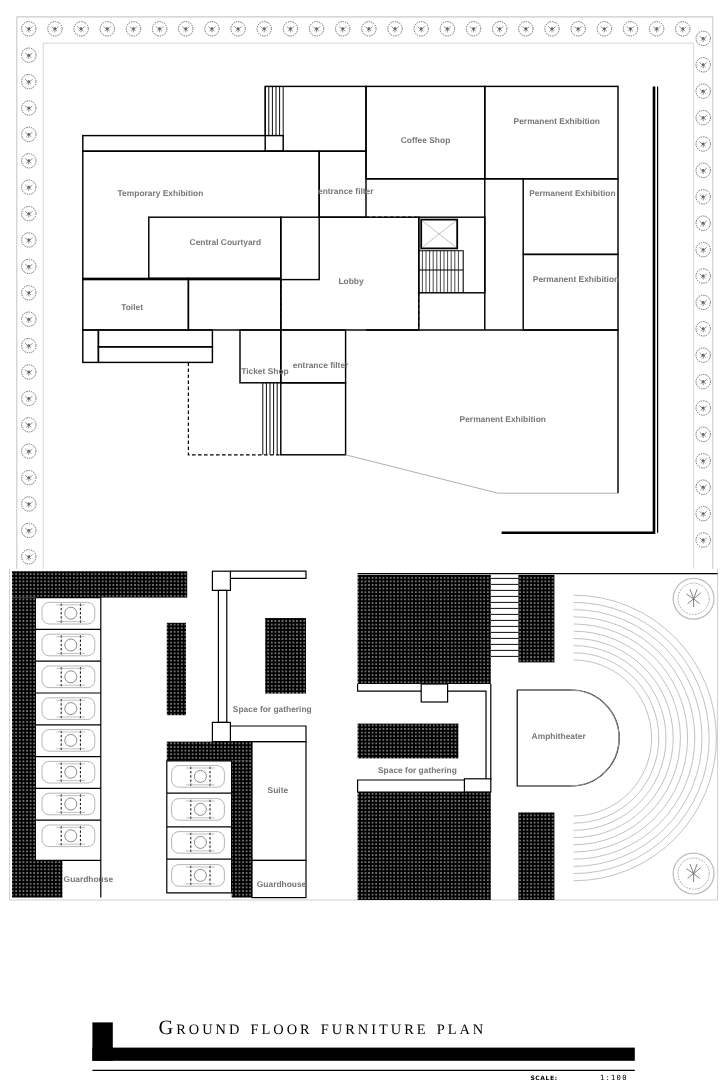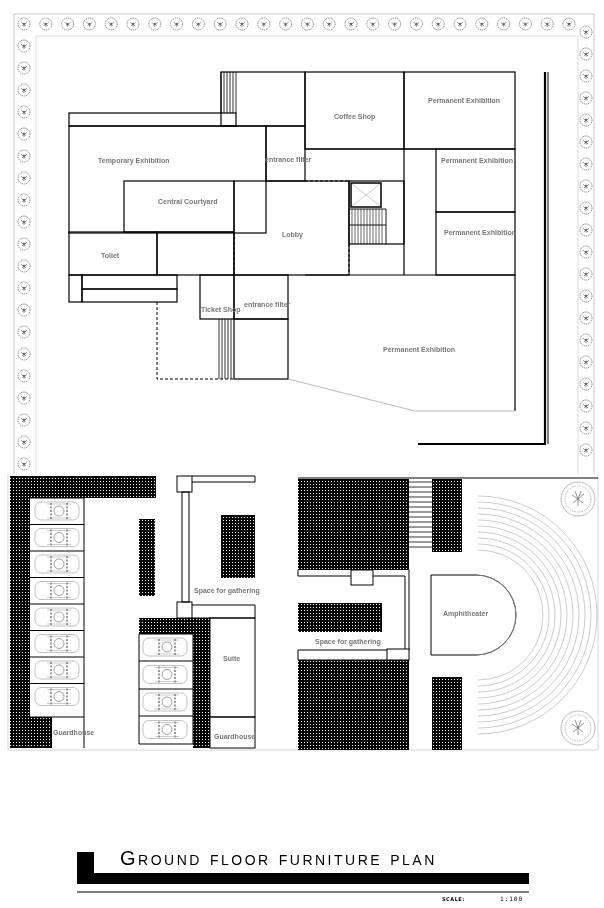--- a/index.html
+++ b/index.html
@@ -1,19 +1,19 @@
 <!DOCTYPE html>
 <html><head>
   <meta charset="utf-8">
   <style>
     html, body { margin:0; padding:0; background:#fff; }
     body { width:604px; height:908px; position:relative; overflow:hidden; font-family:"Liberation Sans", sans-serif; }
     #plan { position:absolute; left:0; top:0; width:604px; height:908px; }
     .lbl { font-family:"Liberation Sans", sans-serif; font-size:7px; font-weight:bold; fill:#777; }
-    .title { position:absolute; left:120px; top:847px; font-family:Liberation Sans, sans-serif; font-size:20px; letter-spacing:2.5px; color:#000; font-variant:small-caps; font-weight:normal; white-space:nowrap; }
+    .title { position:absolute; left:132px; top:847px; font-family:Liberation Serif, serif; font-size:17px; letter-spacing:2.5px; color:#000; font-variant:small-caps; font-weight:normal; white-space:nowrap; }
     .scale-lbl { position:absolute; left:442px; top:896px; font-family:"DejaVu Sans", sans-serif; font-size:5px; font-weight:bold; color:#000; letter-spacing:0.5px; }
     .scale-val { position:absolute; left:500px; top:895px; font-family:"DejaVu Sans Mono", monospace; font-size:6px; color:#000; letter-spacing:1px; }
   </style>
 </head>
 <body>
 
 <svg id="plan" viewBox="0 0 604 908" xmlns="http://www.w3.org/2000/svg">
   <defs>
     <pattern id="hatch" width="3" height="3" patternUnits="userSpaceOnUse">
       <rect width="3" height="3" fill="#000"></rect>

